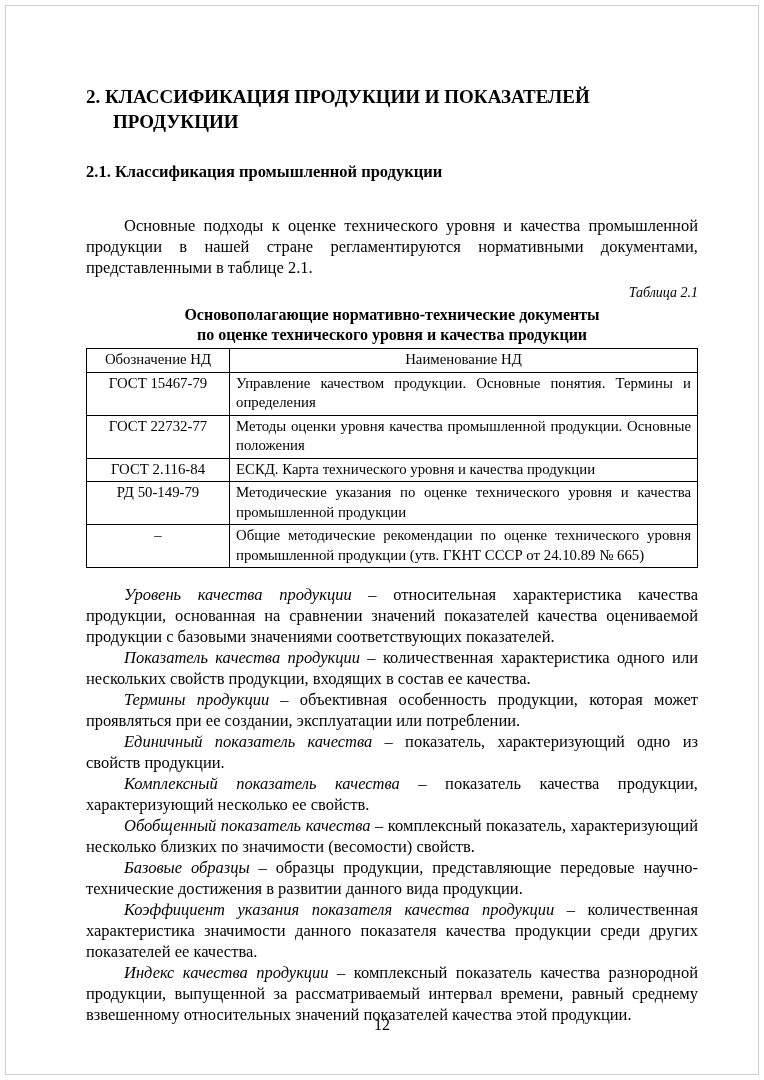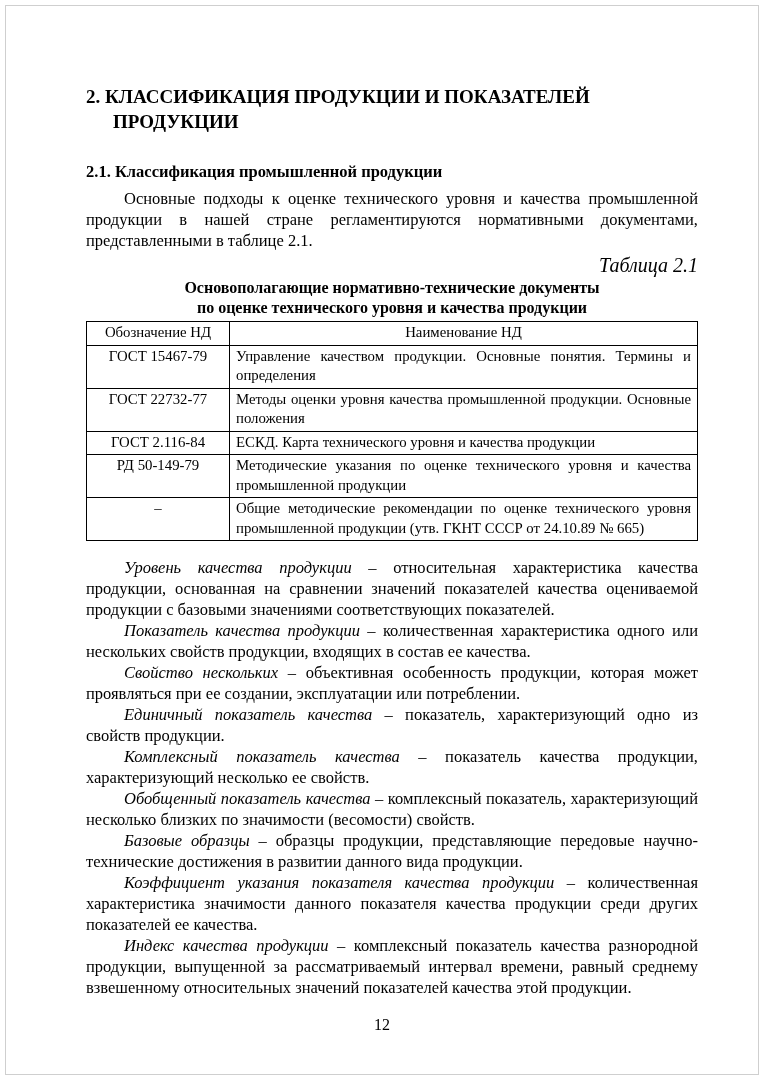--- a/index.html
+++ b/index.html
@@ -15,29 +15,29 @@
     inset: 5px;
     border: 1px solid #cfcfcf;
     background: #fff;
     padding: 78px 60px 4px 80px;
   }
   
   .chapter { font-size: 19px; font-weight: bold; line-height: 25px; margin-bottom: 28px; }
   .chapter .l1, .chapter .l2 { display: block; }
   .chapter .l2 { margin-left: 27px; }
   
-  .section { font-size: 16.5px; font-weight: bold; margin-bottom: 6px; }
+  .section { font-size: 16.5px; font-weight: bold; margin-bottom: 33px; }
   
   .para {
     font-size: 16.5px; line-height: 21px;
     text-align: justify; text-indent: 38px;
   }
   .intro { margin-bottom: 4px; }
   .tbl-caption {
-    font-size: 20px; font-style: italic;
+    font-size: 14px; font-style: italic;
     text-align: right; line-height: 21px; margin-bottom: 2px;
   }
   .tbl-title { font-size: 16px; font-weight: bold; text-align: center; line-height: 20px; }
   .tbl-title span { display: block; }
   table.nd {
     width: 100%; border-collapse: collapse;
     margin-top: 3px; margin-bottom: 16px;
     font-size: 14.8px; line-height: 19.5px;
   }
   table.nd td, table.nd th {
@@ -107,21 +107,21 @@
     <tr>
       <td class="code dash">–</td>
       <td class="name">Общие методические рекомендации по оценке технического уровня промышленной продукции (утв. ГКНТ СССР от 24.10.89 № 665)</td>
     </tr>
   </tbody>
     </table>
 
   <div class="defs">
     <p class="para"><span class="term">Уровень качества продукции</span><span> – относительная характеристика качества продукции, основанная на сравнении значений показателей качества оцениваемой продукции с базовыми значениями соответствующих показателей.</span></p>
     <p class="para"><span class="term">Показатель качества продукции</span><span> – количественная характеристика одного или нескольких свойств продукции, входящих в состав ее качества.</span></p>
-    <p class="para"><span class="term">Свойство нескольких</span><span> – объективная особенность продукции, которая может проявляться при ее создании, эксплуатации или потреблении.</span></p>
+    <p class="para"><span class="term">Термины продукции</span><span> – объективная особенность продукции, которая может проявляться при ее создании, эксплуатации или потреблении.</span></p>
     <p class="para"><span class="term">Единичный показатель качества</span><span> – показатель, характеризующий одно из свойств продукции.</span></p>
     <p class="para"><span class="term">Комплексный показатель качества</span><span> – показатель качества продукции, характеризующий несколько ее свойств.</span></p>
     <p class="para"><span class="term">Обобщенный показатель качества</span><span> – комплексный показатель, характеризующий несколько близких по значимости (весомости) свойств.</span></p>
     <p class="para"><span class="term">Базовые образцы</span><span> – образцы продукции, представляющие передовые научно-технические достижения в развитии данного вида продукции.</span></p>
     <p class="para"><span class="term">Коэффициент указания показателя качества продукции</span><span> – количественная характеристика значимости данного показателя качества продукции среди других показателей ее качества.</span></p>
     <p class="para"><span class="term">Индекс качества продукции</span><span> – комплексный показатель качества разнородной продукции, выпущенной за рассматриваемый интервал времени, равный среднему взвешенному относительных значений показателей качества этой продукции.</span></p>
   </div>
 
   <div class="page-number">12</div>
 

